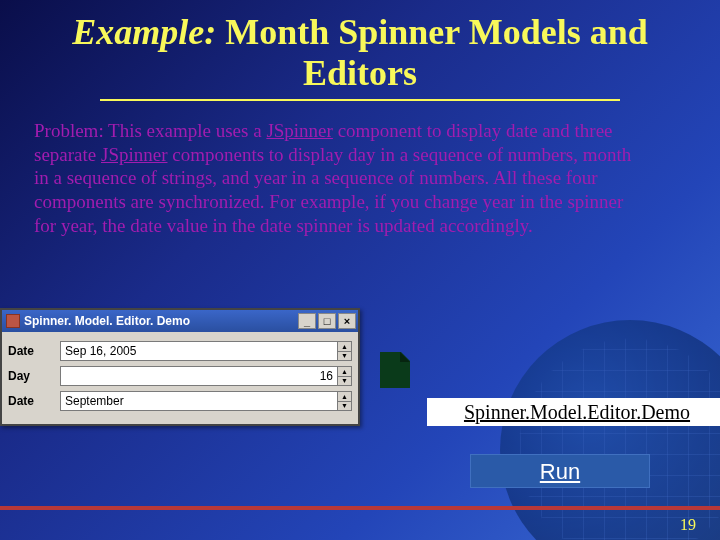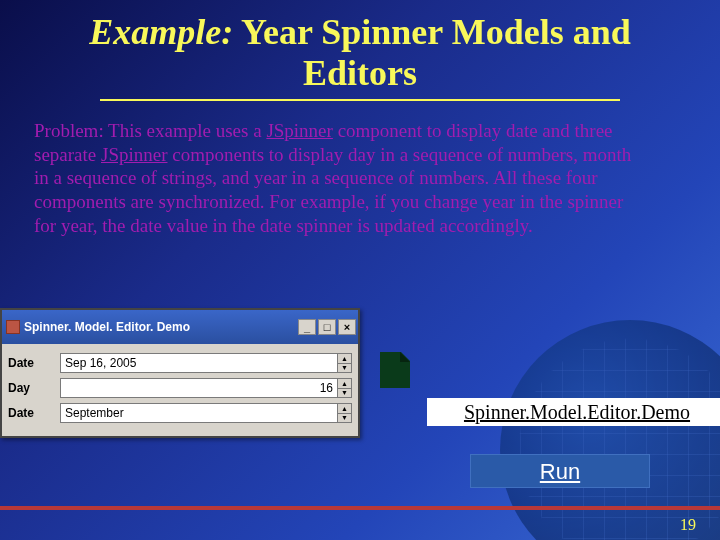--- a/index.html
+++ b/index.html
@@ -60,21 +60,21 @@
     left: 0;
     top: 308px;
     width: 360px;
     background: #d8d4cc;
     border: 2px solid #444;
     font-family: Tahoma, Arial, sans-serif;
     font-size: 12px;
     box-shadow: 2px 2px 4px rgba(0,0,0,.4);
   }
   .titlebar {
-    height: 34px;
+    height: 22px;
     background: linear-gradient(#3a66c8, #2a4fa0);
     color: #fff;
     display: flex;
     align-items: center;
     padding: 0 2px 0 4px;
     font-weight: bold;
     font-size: 12px;
   }
   .titlebar .ticon {
     width: 14px; height: 14px;
@@ -184,21 +184,21 @@
     color: #f8f85a;
     font-size: 16px;
   }
 </style>
 </head>
 <body>
 
 <div class="globe"></div>
 
 <h1 class="title">
-  <span class="ex">Example:</span><span> Year Spinner Models and Editors</span>
+  <span class="ex">Example:</span><span> Month Spinner Models and Editors</span>
 </h1>
 <div class="title-underline"></div>
 
 <p class="body-text">
   <span>Problem: This example uses a </span><span class="u">JSpinner</span><span> component to display date and three separate </span><span class="u">JSpinner</span><span> components to display day in a sequence of numbers, month in a sequence of strings, and year in a sequence of numbers. All these four components are synchronized. For example, if you change year in the spinner for year, the date value in the date spinner is updated accordingly.</span>
 </p>
 
 <div class="win">
   <div class="titlebar">
     <div class="ticon"></div>

